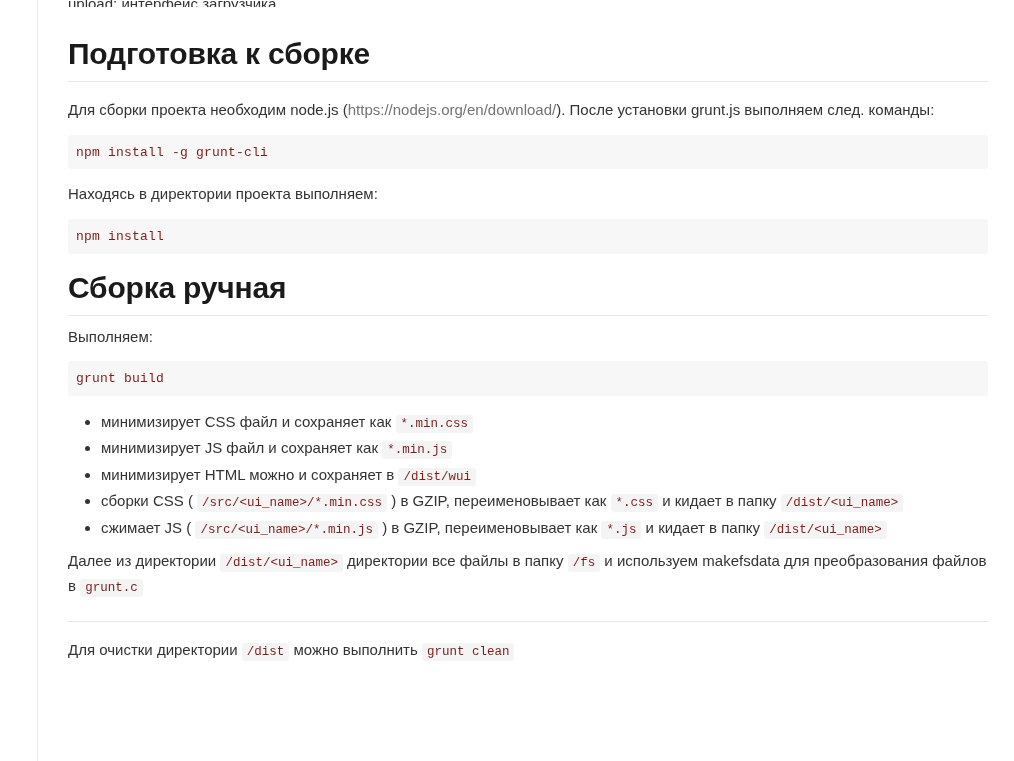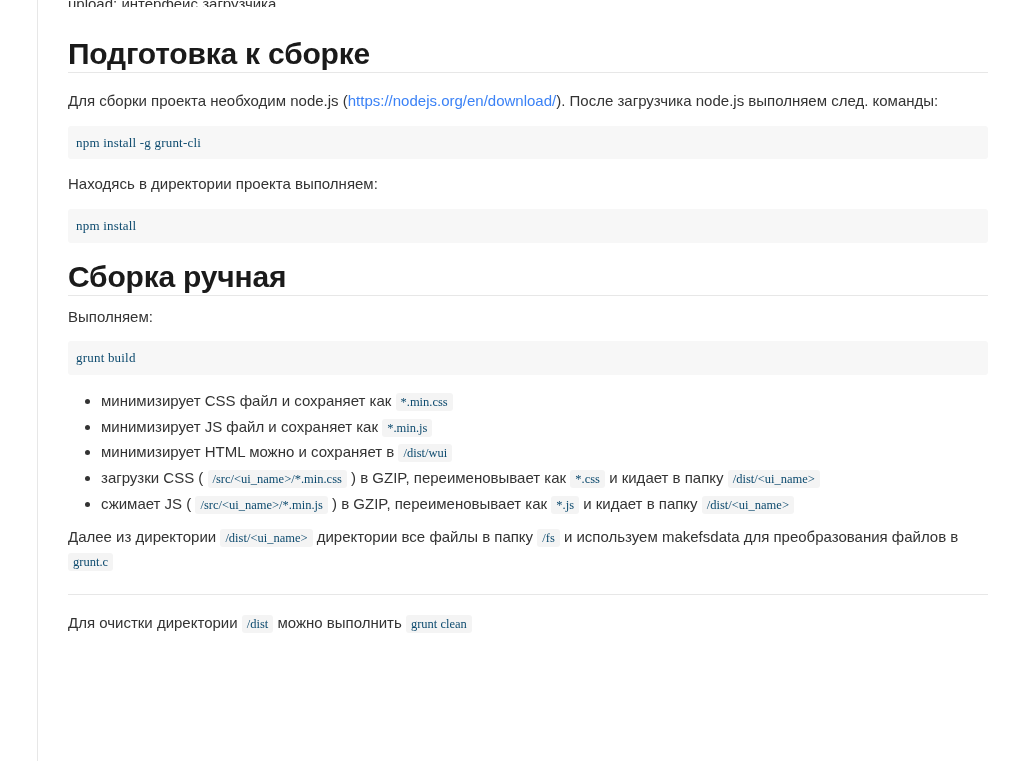--- a/index.html
+++ b/index.html
@@ -44,41 +44,42 @@
     margin: 0;
     font-weight: 400;
     position: relative;
     top: -7px;
   }
   h1 {
     font-size: 30px;
     font-weight: bold;
     color: #1a1a1a;
     margin: 16px 0 9px 0;
+    padding-bottom: 9px;
     border-bottom: 1px solid #e7e7e7;
     line-height: 1.2;
     letter-spacing: -0.2px;
   }
   h1.section-top { margin-top: 22px; }
   p {
     font-size: 15px;
     line-height: 1.58;
     margin: 8px 0;
     color: #333;
   }
   p.tight { margin: 16px 0 13px 0; }
   a {
-    color: #3b82f6;
+    color: #737373;
     text-decoration: none;
   }
   code {
-    font-family: Liberation Serif, serif;
+    font-family: Liberation Mono, monospace;
     font-size: 12.5px;
     background: #f4f4f4;
-    color: #0c4a6e;
+    color: #7f1d1d;
     padding: 2px 5px;
     border-radius: 3px;
     white-space: nowrap;
   }
   pre {
     background: #f7f7f7;
     border-radius: 3px;
     margin: 13px 0;
     padding: 9px 10px 9px 8px;
     font-size: 13px;
@@ -116,41 +117,41 @@
   <div class="left-rule"></div>
 
   <div class="content">
 
     <div class="clipped-line">
       <span>upload: интерфейс загрузчика</span>
     </div>
 
     <h1 class="section-top">Подготовка к сборке</h1>
 
-    <p class="tight"><span>Для сборки проекта необходим node.js (</span><a href="#">https://nodejs.org/en/download/</a><span>). После загрузчика node.js выполняем след. команды:</span></p>
+    <p class="tight"><span>Для сборки проекта необходим node.js (</span><a href="#">https://nodejs.org/en/download/</a><span>). После установки grunt.js выполняем след. команды:</span></p>
 
     <pre><code>npm install -g grunt-cli</code></pre>
 
     <p>Находясь в директории проекта выполняем:</p>
 
     <pre><code>npm install</code></pre>
 
 
     <h1>Сборка ручная</h1>
 
     <p>Выполняем:</p>
 
     <pre><code>grunt build</code></pre>
 
 
     <ul>
       <li><span>минимизирует CSS файл и сохраняет как </span><code>*.min.css</code></li>
       <li><span>минимизирует JS файл и сохраняет как </span><code>*.min.js</code></li>
       <li><span>минимизирует HTML можно и сохраняет в </span><code>/dist/wui</code></li>
-      <li><span>загрузки CSS ( </span><code>/src/&lt;ui_name&gt;/*.min.css</code><span> ) в GZIP, переименовывает как </span><code>*.css</code><span> и кидает в папку </span><code>/dist/&lt;ui_name&gt;</code></li>
+      <li><span>сборки CSS ( </span><code>/src/&lt;ui_name&gt;/*.min.css</code><span> ) в GZIP, переименовывает как </span><code>*.css</code><span> и кидает в папку </span><code>/dist/&lt;ui_name&gt;</code></li>
       <li><span>сжимает JS ( </span><code>/src/&lt;ui_name&gt;/*.min.js</code><span> ) в GZIP, переименовывает как </span><code>*.js</code><span> и кидает в папку </span><code>/dist/&lt;ui_name&gt;</code></li>
     </ul>
 
     <p><span>Далее из директории </span><code>/dist/&lt;ui_name&gt;</code><span> директории все файлы в папку </span><code>/fs</code><span> и используем makefsdata для преобразования файлов в </span><code>grunt.c</code></p>
 
     <hr>
 
     <p class="last-p"><span>Для очистки директории </span><code>/dist</code><span> можно выполнить </span><code>grunt clean</code></p>
 
   </div>

